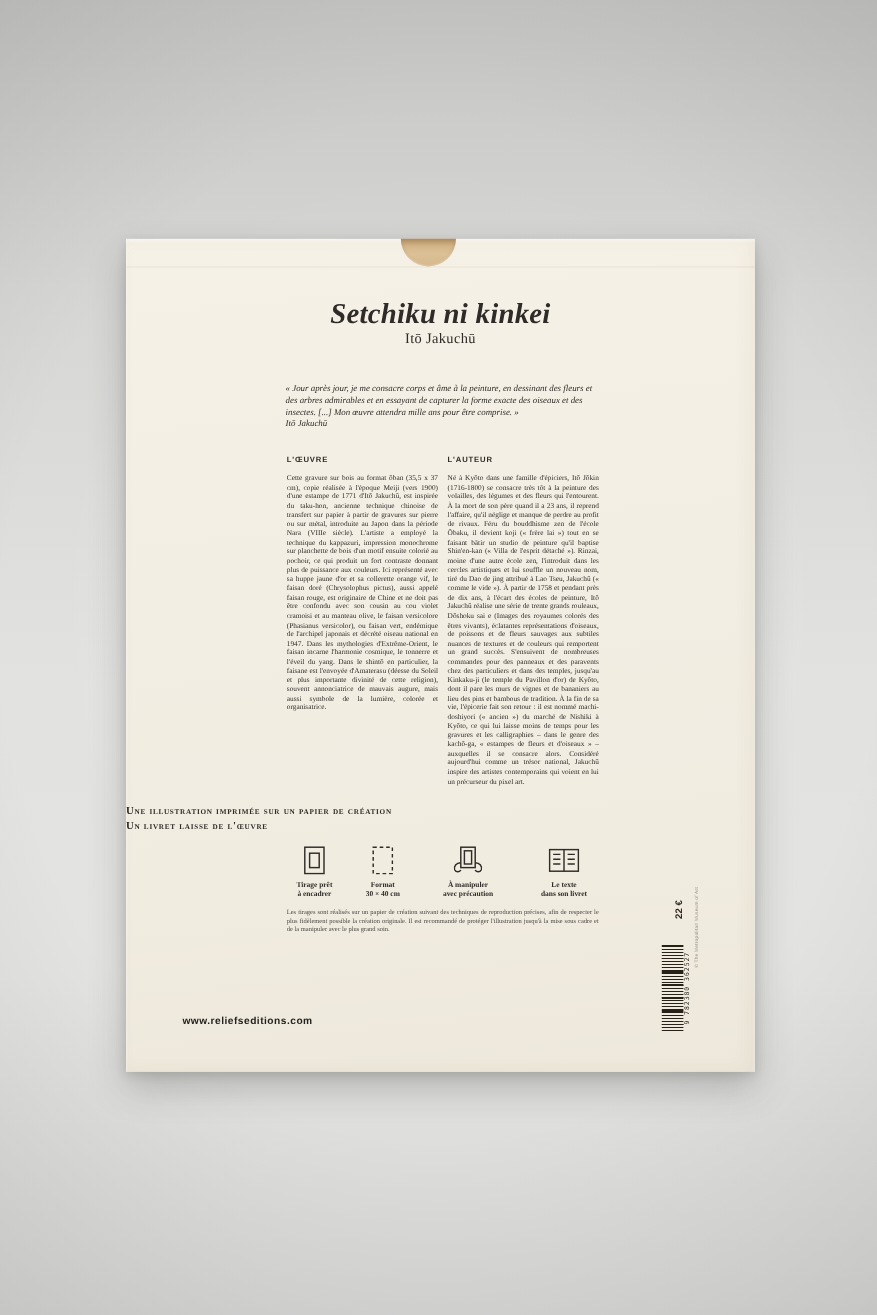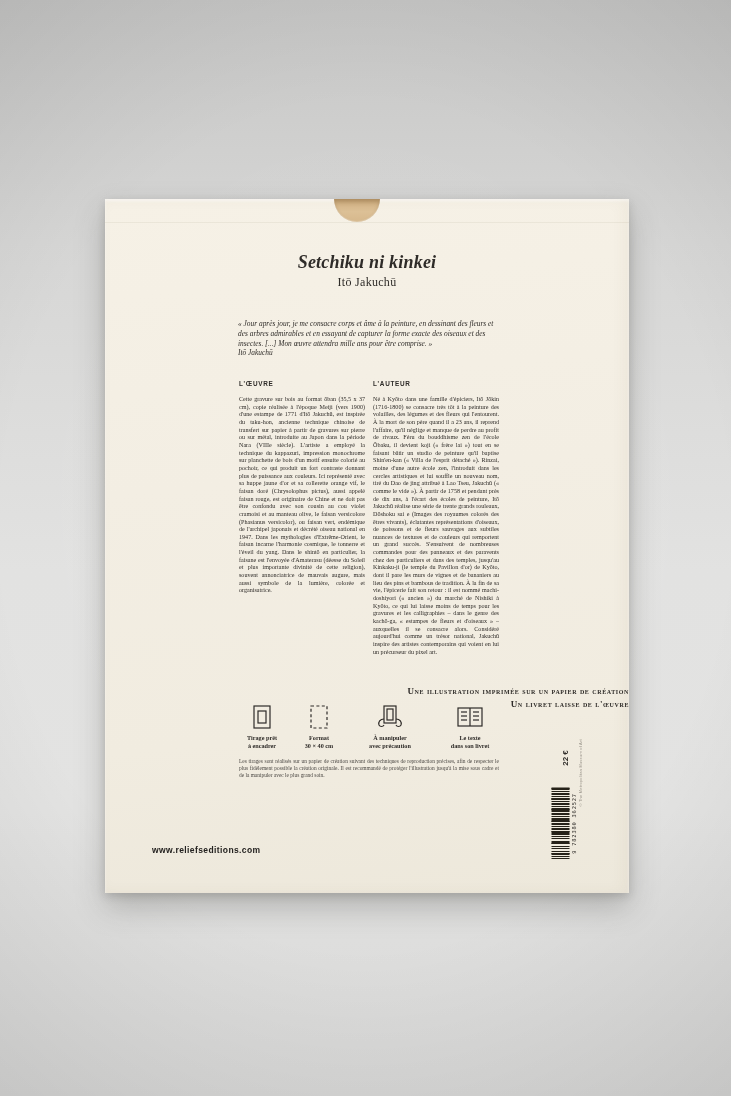--- a/index.html
+++ b/index.html
@@ -29,39 +29,39 @@
     border-radius: 0 0 23px 23px / 0 0 23px 23px;
     box-shadow: inset 0 3px 4px rgba(90,60,20,0.30), inset 0 -1px 1px rgba(255,255,255,0.25);
   }
   .flap-line {
     position:absolute; top:23px; left:0; right:0; height:1px;
     background: rgba(120,100,70,0.08);
   }
 
   
   .title-block { position:absolute; top:53px; left:0; width:100%; text-align:center; }
-  .title-jp { font-style:italic; font-weight:bold; font-size:18px; line-height:20px; letter-spacing:0.2px; }
+  .title-jp { font-style:italic; font-weight:bold; font-size:24px; line-height:20px; letter-spacing:0.2px; }
   .title-fr { font-style:italic; font-weight:bold; font-size:17.5px; line-height:20px; letter-spacing:0.2px; }
   .title-author { font-size:12px; margin-top:3px; letter-spacing:0.3px; }
 
   
   .quote-block { position:absolute; top:120px; left:133px; width:266px; font-size:7.4px; line-height:9.8px;font-style:italic; }
   .quote-attr { margin-top:0; }
 
   
   .columns { position:absolute; top:181px; left:134px; width:260px; display:flex; gap:8px; }
   .col { flex:1 1 0; }
   .col-heading {
     font-family:"Liberation Sans", sans-serif;
     font-size:6.4px; font-weight:bold; letter-spacing:0.7px; margin-bottom:9px;
   }
   .col-body { font-size:6.1px; line-height:7.65px; text-align:justify; }
 
   
-  .features { position:absolute; top:486px; left:0; width:100%; text-align:right; }
+  .features { position:absolute; top:470px; left:0; width:100%; text-align:left; }
   .feature-line { font-variant:small-caps; font-weight:600; font-size:9px; line-height:13px; letter-spacing:0.6px; }
 
   
   .icon-row { position:absolute; top:506px; left:0; width:100%; height:60px; }
   .feature-item { position:absolute; width:86px; text-align:center; }
   .feature-item svg { display:block; margin:0 auto; }
   .fi-1 { left:114px; } .fi-2 { left:171px; } .fi-3 { left:242px; } .fi-4 { left:322px; }
   .icon-caption { margin-top:5px; font-size:6.2px; font-weight:bold; line-height:8px; }
 
   

